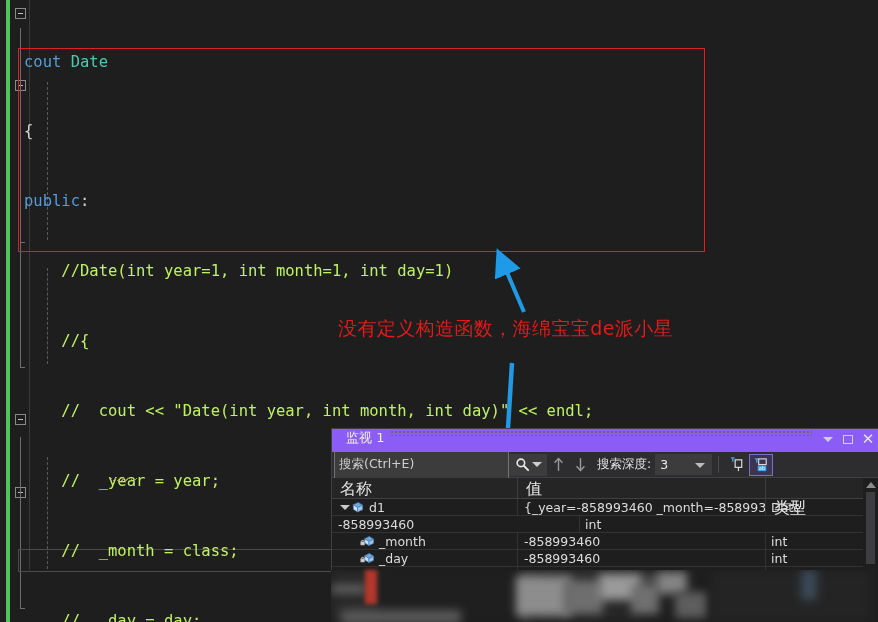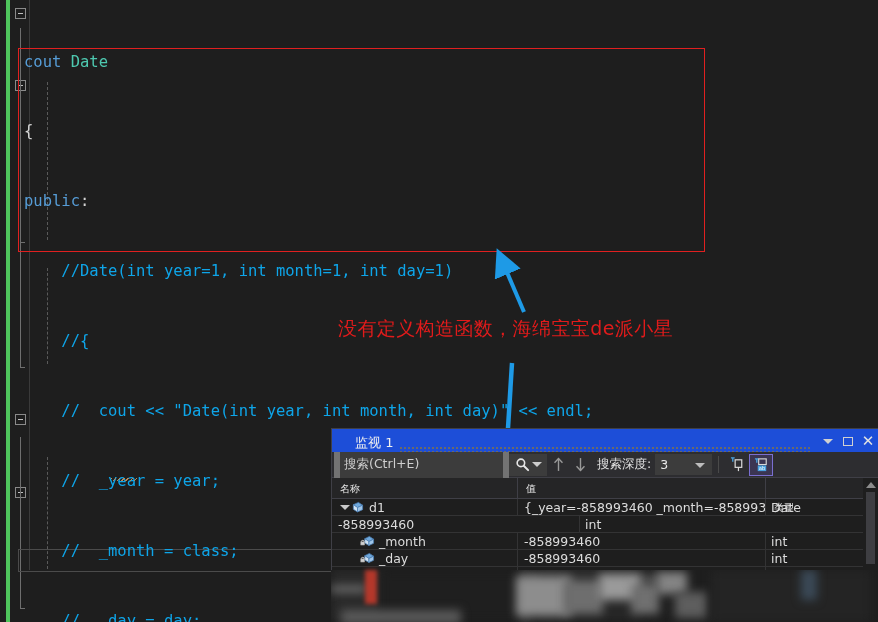--- a/index.html
+++ b/index.html
@@ -44,21 +44,21 @@
     white-space: pre;
   }
   .ln {
     position: relative;
     height: 23.3px;
     padding-left: 24px;
     color: #d4d4d4;
   }
   .kw      { color: #569cd6; }
   .type    { color: #4ec9b0; }
-  .com     { color: #0ea5e9; }
+  .com     { color: #bef264; }
   .punc    { color: #d4d4d4; }
   .brace   { color: #d4d4d4; }
 
   
   .fold {
     position: absolute;
     left: 15px;
     top: 6px;
     width: 11px; height: 11px;
     border: 1px solid #8a8a8a;
@@ -140,24 +140,24 @@
     background: #252526;
     border: 1px solid #3f3f46;
     border-bottom: none;
     border-right: none;
     font-family: "DejaVu Sans", "Liberation Sans", sans-serif;
     overflow: hidden;
   }
   #watch-titlebar {
     position: relative;
     height: 23px;
-    background: #1d4ed8;
+    background: #8b5cf6;
     display: flex;
-    align-items: flex-end;
-    padding-left: 23px;
+    align-items: flex-start;
+    padding-left: 14px;
   }
   #watch-title {
     color: #f0f0f0;
     font-size: 13px;
     white-space: nowrap;
   }
   .dots {
     flex: 1;
     height: 7px;
     margin: 0 6px;
@@ -186,21 +186,21 @@
     height: 26px;
     background: #2d2d30;
     display: flex;
     align-items: center;
     border-bottom: 1px solid #3f3f46;
   }
   #search-box {
     width: 175px; height: 22px;
     margin-left: 2px;
     background: #3c3c3c;
-    border: 6px solid #737373;
+    border: 1px solid #737373;
     display: flex; align-items: center;
     padding: 18px 4px;
   }
   #search-placeholder {
     flex: 1;
     color: #cfcfcf;
     font-size: 12.5px;
     white-space: nowrap;
   }
   #search-magnify-wrap {
@@ -254,21 +254,21 @@
   }
   .grid-header {
     display: flex;
     height: 21px;
     background: #252526;
     border-bottom: 1px solid #3f3f46;
     align-items: center;
   }
   .gh {
     color: #e6e6e6;
-    font-size: 10px;
+    font-size: 16px;
     padding-left: 8px;
     border-right: 1px solid #3f3f46;
     height: 21px;
     line-height: 21px;
     white-space: nowrap;
     overflow: hidden;
   }
   .gh.c0 { width: 186px; }
   .gh.c1 { width: 248px; }
   .gh.c2 { width: 95px; border-right: none; margin-top: 39px; }

